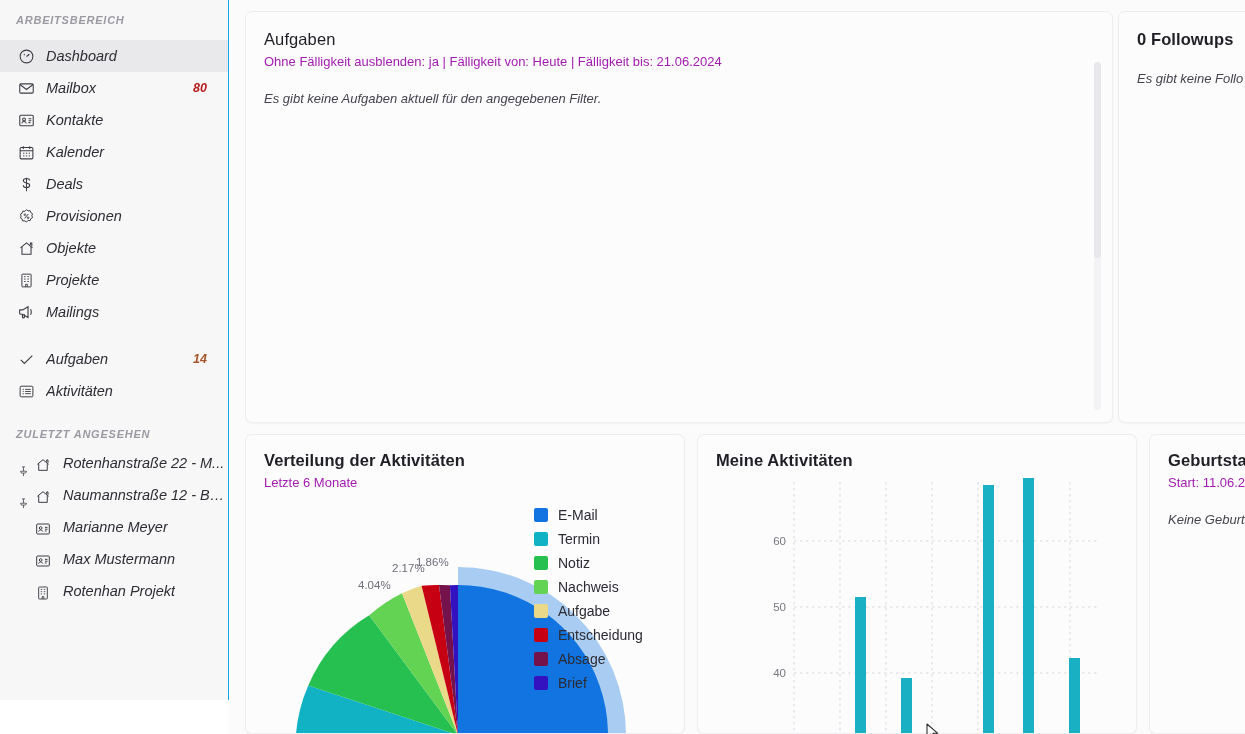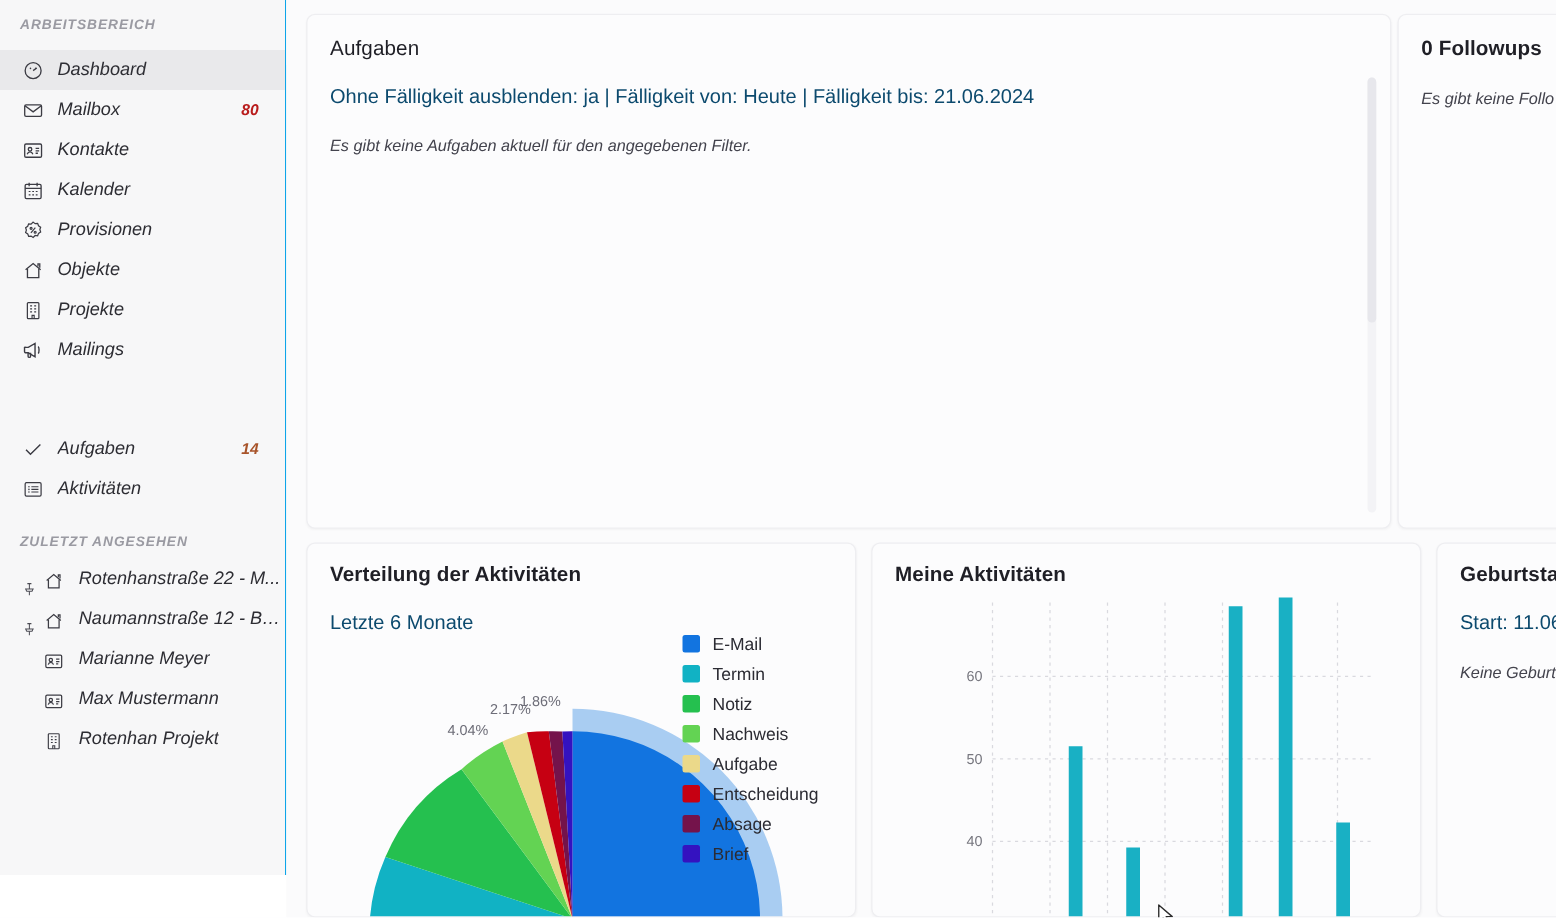--- a/index.html
+++ b/index.html
@@ -94,21 +94,21 @@
   .card {
     background: #fcfcfd;
     border: 1px solid #eeeef1;
     border-radius: 7px;
     box-shadow: 0 1px 2px rgba(20,20,40,.035);
     position: absolute;
     overflow: hidden;
   }
   .card-title { font-size: 16.5px; color: #1f1f26; font-weight: 400; letter-spacing: .1px; }
   .card-title.bold { font-weight: 600; }
-  .card-sub { font-size: 16px; color: #0c4a6e; margin-top: 20px; }
+  .card-sub { font-size: 13px; color: #a21caf; margin-top: 5px; }
   .card-empty { font-size: 13px; color: #43434d; font-style: italic; }
 
   
   #card-aufgaben { left: 16px; top: 11px; width: 868px; height: 412px; }
   #card-aufgaben .pad { padding: 18px 20px 0 18px; }
   #card-aufgaben .empty-wrap { padding: 22px 20px 0 18px; }
   #aufgaben-scroll {
     position: absolute; right: 11px; top: 50px; bottom: 12px;
     width: 7px; border-radius: 4px; background: #f3f3f6;
   }
@@ -124,21 +124,21 @@
   #card-pie .pad { padding: 16px 0 0 18px; }
   #card-bar { left: 468px; top: 434px; width: 440px; height: 300px; }
   #card-bar .pad { padding: 16px 0 0 18px; }
   #card-bday { left: 920px; top: 434px; width: 330px; height: 300px; }
   #card-bday .pad { padding: 16px 0 0 18px; }
 
   .chart-area { position: absolute; left: 0; right: 0; top: 0; bottom: 0; }
 
   
   #pie-legend {
-    position: absolute; left: 300px; top: 68px;
+    position: absolute; left: 288px; top: 68px;
     display: flex; flex-direction: column; gap: 0;
   }
   #pie-legend .lrow { display: flex; align-items: center; height: 24px; }
   #pie-legend .sw { width: 14px; height: 14px; border-radius: 2px; margin-right: 10px; flex: 0 0 14px; }
   #pie-legend .ltxt { font-size: 14px; color: #2b2b33; white-space: nowrap; }
 
   .pct-label { position: absolute; font-size: 11.5px; color: #6d6d78; white-space: nowrap; }
 
   
   #bar-svg { position: absolute; left: 0; top: 0; }
@@ -195,20 +195,29 @@
         <span class="ico">
           <svg width="17" height="17" viewBox="0 0 24 24" fill="none" stroke="currentColor" stroke-width="1.5">
             <rect x="3" y="5" width="18" height="16" rx="1.5"></rect>
               <path d="M3 9.5h18M7.5 3v4M16.5 3v4"></path>
             <path d="M7 13h2M11 13h2M15 13h2M7 16.8h2M11 16.8h2M15 16.8h2" stroke-width="1.3"></path>
           </svg>
         </span>
         <span class="label">Kalender</span>
       </div>
 
+      <div class="navitem">
+        <span class="ico">
+          <svg width="17" height="17" viewBox="0 0 24 24" fill="none" stroke="currentColor" stroke-width="1.5">
+            <path d="M12 2.5v19"></path>
+              <path d="M16.5 6.5c0-1.9-2-3-4.5-3s-4.5 1.1-4.5 3 2 2.9 4.5 3.3 4.5 1.4 4.5 3.4-2 3.3-4.5 3.3-4.5-1.3-4.5-3.3"></path>
+          </svg>
+        </span>
+        <span class="label">Deals</span>
+      </div>
 
       <div class="navitem">
         <span class="ico">
           <svg width="17" height="17" viewBox="0 0 24 24" fill="none" stroke="currentColor" stroke-width="1.4">
             <path d="M12 2.4l2.3 1.7 2.8-.3 1 2.7 2.4 1.6-.9 2.7.9 2.7-2.4 1.6-1 2.7-2.8-.3L12 19.8l-2.3-1.7-2.8.3-1-2.7-2.4-1.6.9-2.7-.9-2.7 2.4-1.6 1-2.7 2.8.3z"></path>
             <path d="M9.5 14.5l5-6" stroke-width="1.4"></path>
               <circle cx="9.7" cy="9.4" r="1.1"></circle>
               <circle cx="14.3" cy="13.8" r="1.1"></circle>
           </svg>
         </span>

